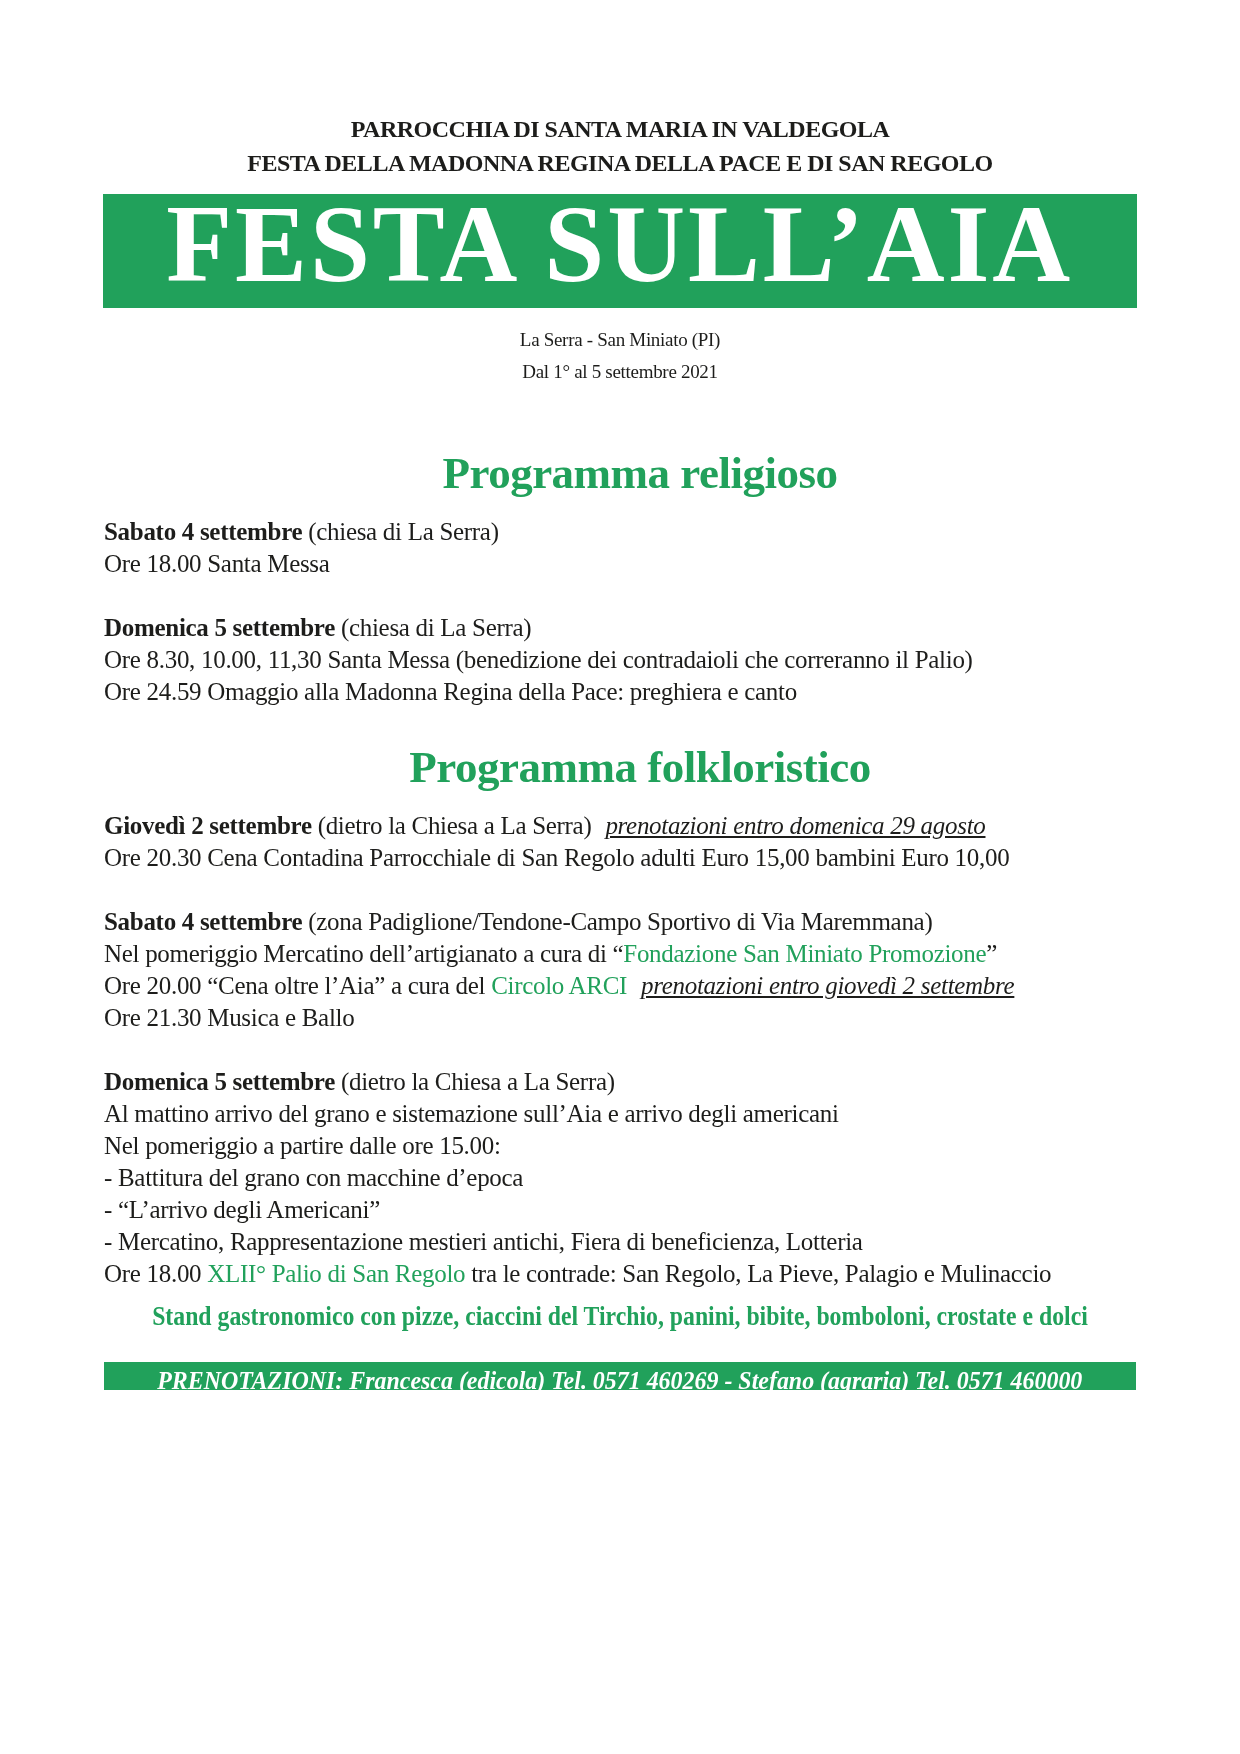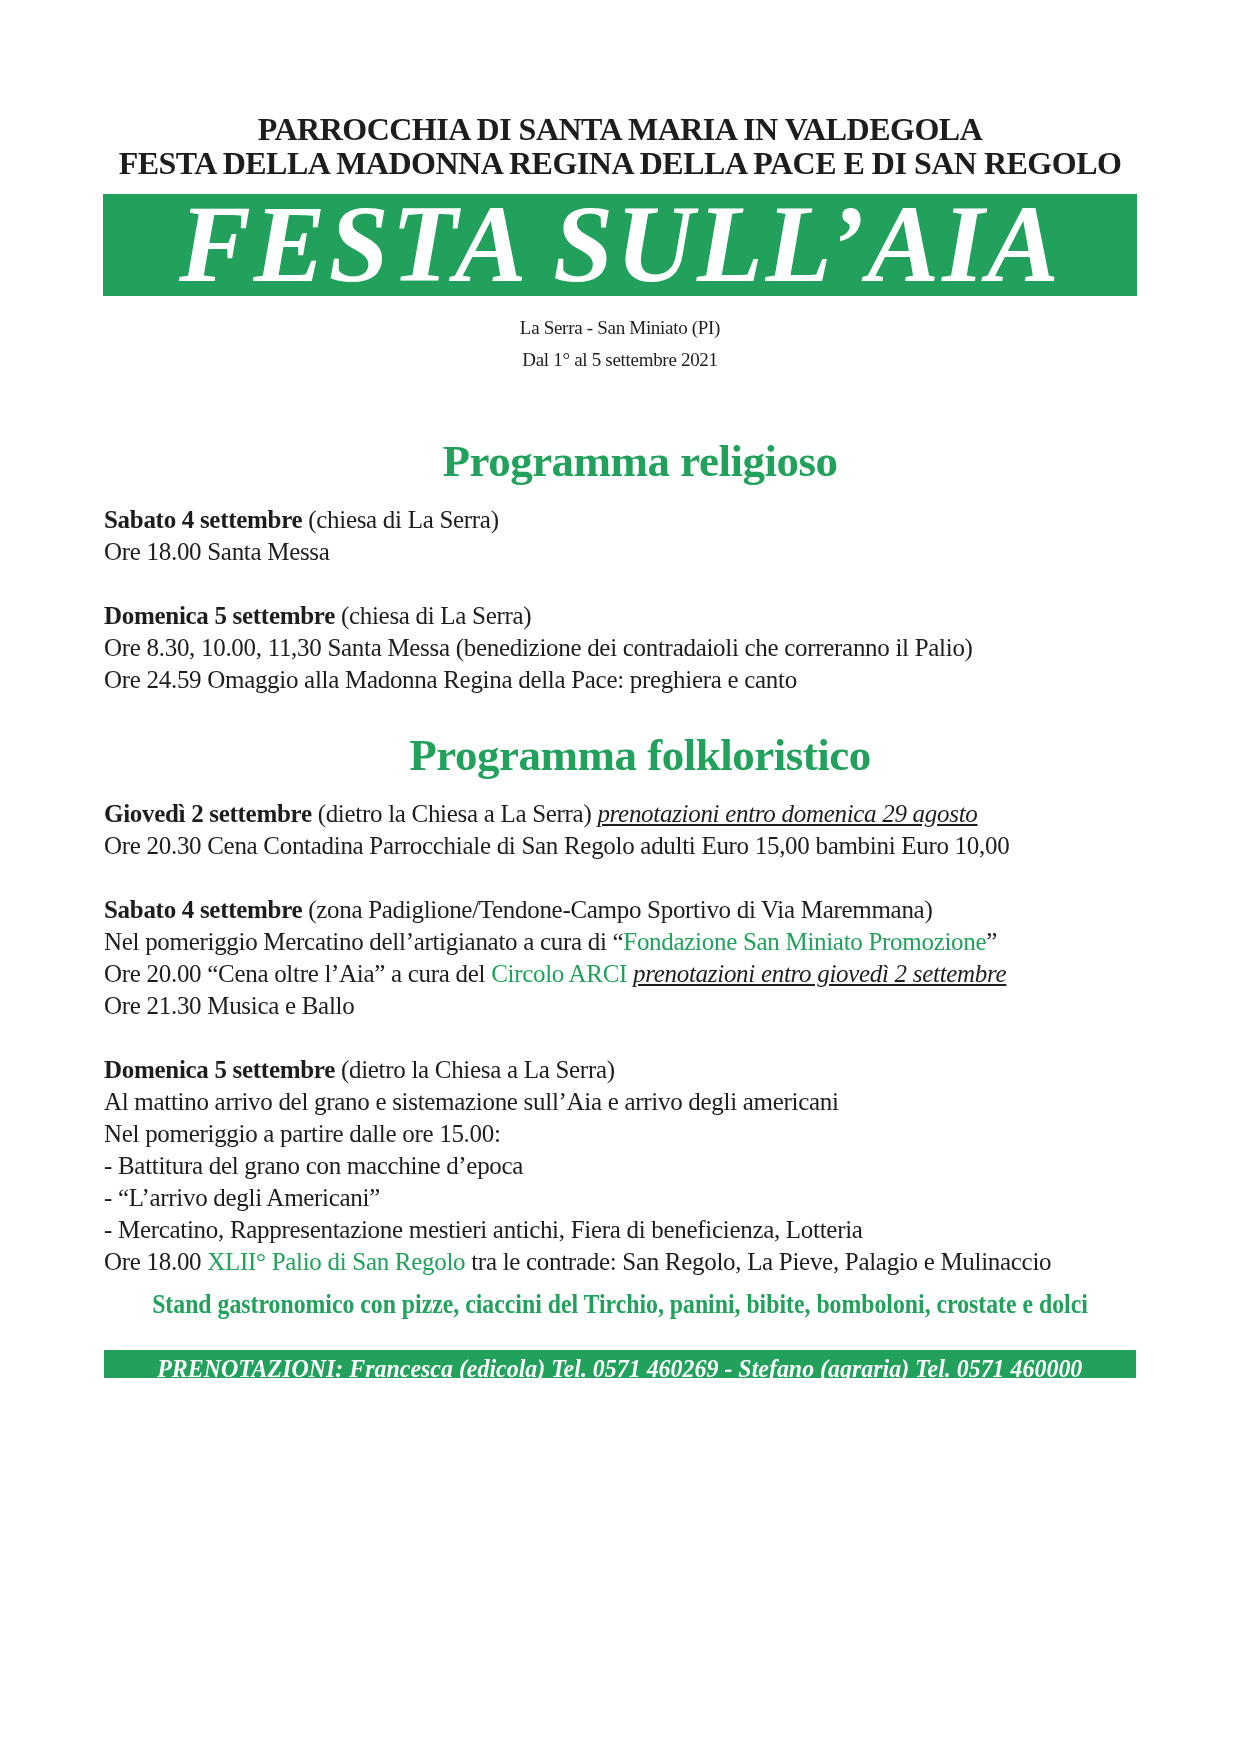--- a/index.html
+++ b/index.html
@@ -14,31 +14,30 @@
     background:#ffffff;
     color:var(--ink);
     font-family:"Liberation Serif", serif;
     box-sizing:border-box;
     padding-top:112px;
     overflow:hidden;
   }
   .hdr{
     text-align:center;
     font-weight:bold;
-    font-size:32px;
+    font-size:24px;
     line-height:34px;
     letter-spacing:-0.5px;
   }
   .banner{
     margin:14px 103px 0 103px;
-    height:102px;
+    height:114px;
     background:var(--green);
     text-align:center;
     overflow:hidden;
-    font-style:italic;
   }
   .banner-title{
     display:inline-block;
     font-weight:bold;
     color:#ffffff;
     font-size:110px;
     line-height:100px;
     letter-spacing:3px;
     white-space:nowrap;
     transform:scaleX(0.98);
@@ -66,21 +65,21 @@
   .events{margin:0 104px;}
   .event{margin-bottom:32px;}
   .events .event:last-child{margin-bottom:0;}
   .line{
     font-size:25px;
     line-height:32px;
     letter-spacing:-0.3px;
     white-space:nowrap;
   }
   .day{font-weight:bold;}
-  .note{font-style:italic;text-decoration:underline;}
+  .note{font-style:italic;text-decoration:underline;margin-left:8px;}
   .green{color:var(--green);font-weight:normal;}
   .stand{
     margin-top:8px;
     text-align:center;
     color:var(--green);
     font-weight:bold;
     font-size:27px;
     line-height:36px;
     white-space:nowrap;
     transform:scaleX(0.88);

